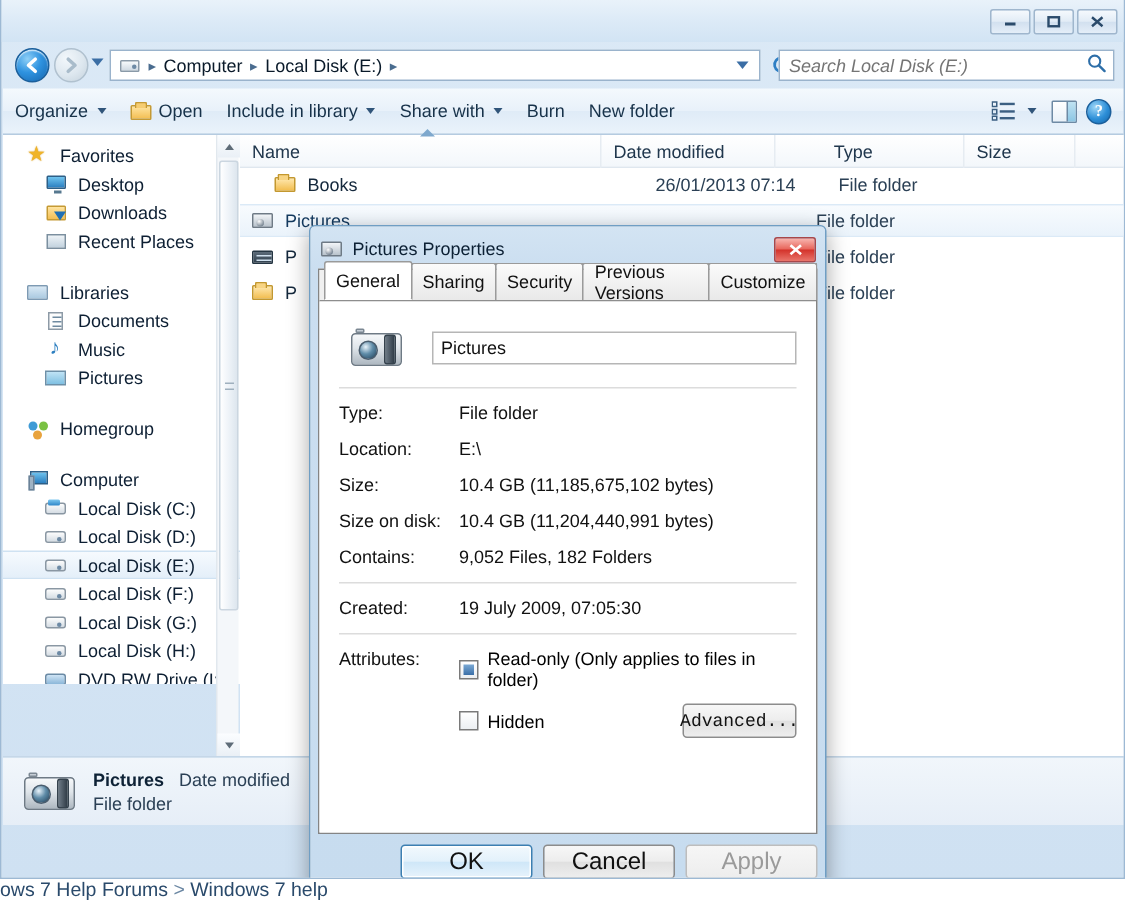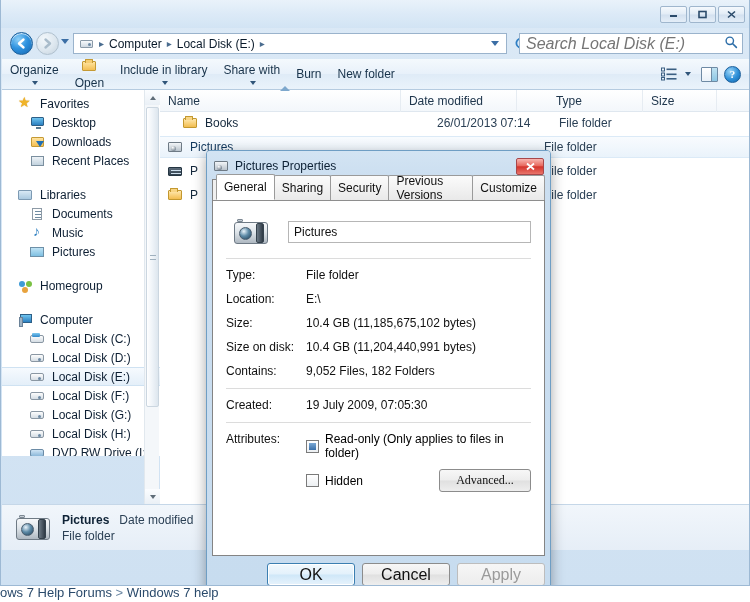--- a/index.html
+++ b/index.html
@@ -102,36 +102,36 @@
     position: absolute; left: 508px; top: 4px; width: 23px; height: 21px;
     display:flex;align-items:center;justify-content:center;
     color:#2f7fc4; font-size: 14px; font-weight:bold;
   }
   #search-box {
     position: absolute; left: 518px; top: 4px; width: 224px; height: 21px;
     background: #ffffff; border: 1px solid #9ab3cc;
     display: flex; align-items: center; padding: 0 4px;
   }
   #search-input {
-    border: 0; outline: 0; width: 196px; font-size: 16px;
+    border: 0; outline: 0; width: 196px; font-size: 12px;
     font-family: "Liberation Sans", sans-serif;
     font-style: italic; color: #7c7c7c; background: transparent;
   }
   #search-icon { margin-left: auto; color:#2d6ea8; }
 
   
   #toolbar {
     position: absolute; left: 1px; top: 59px; width: 747px; height: 31px;
     background: linear-gradient(to bottom, #f4f9fd 0%, #e8f1fa 49%, #dfebf7 51%, #eaf3fb 100%);
     border-bottom: 1px solid #b5cbe0;
     display: flex; align-items: center;
   }
   .tb-item {
     display: flex; align-items: center; gap: 4px;
-    padding: 4px 8px; color: #17324a; font-size: 12px; white-space: nowrap; flex-direction: column;
+    padding: 4px 8px; color: #17324a; font-size: 12px; white-space: nowrap;
   }
   .caret { width:0;height:0;border-left:3.5px solid transparent;border-right:3.5px solid transparent;border-top:4.5px solid #30557a; margin-left:2px;}
   .folder-open-icon{width:15px;height:13px;position:relative;}
   .folder-open-icon i{position:absolute;left:0;top:2px;width:14px;height:10px;background:linear-gradient(to bottom,#ffe4a0,#f3bf54);border:1px solid #c59a34;border-radius:1px;}
   .folder-open-icon i:after{content:"";position:absolute;left:2px;top:-3px;width:6px;height:3px;background:#f6cd72;border:1px solid #c59a34;border-bottom:none;border-radius:1px 1px 0 0;}
   #toolbar-right { margin-left: auto; display:flex; align-items:center; gap:6px; padding-right: 8px;}
   #view-layout-icon { display:flex; align-items:center; }
   #preview-pane-icon {
     width: 17px; height: 15px; border: 1px solid #6e8aa4; border-radius:1px;
     background: linear-gradient(to bottom,#ffffff,#e9f1f8);
@@ -360,26 +360,26 @@
     width: 13px; height: 13px; border: 1px solid #7a7a7a;
     background: linear-gradient(to bottom,#ffffff,#eceff2);
     flex: none; position: relative;
   }
   .cb.indeterminate:after {
     content:""; position:absolute; left:2px; top:2px; width:7px; height:7px;
     background: linear-gradient(to bottom,#7aa8d4,#3a6fa8);
   }
   #advanced-button {
     margin-left: auto;
-    width: 92px; height: 23px;
+    width: 76px; height: 23px;
     border: 1px solid #8c8c8c; border-radius: 3px;
     background: linear-gradient(to bottom,#f7f7f7 0%,#ededed 48%,#e0e0e0 52%,#eeeeee 100%);
     font-size: 12px; color: #111;
     display:flex;align-items:center;justify-content:center;
-    font-family: Liberation Serif, serif;
+    font-family: Liberation Mono, monospace;
   }
   #dialog-buttons {
     position: absolute; left: 5px; right: 5px; bottom: 6px; height: 27px;
     display: flex; align-items: center; justify-content: flex-end; gap: 7px;
   }
   .dlgbtn {
     width: 88px; height: 23px;
     border: 1px solid #8c8c8c; border-radius: 3px;
     background: linear-gradient(to bottom,#f7f7f7 0%,#ededed 48%,#e0e0e0 52%,#eeeeee 100%);
     font-size: 16px; color: #111;

